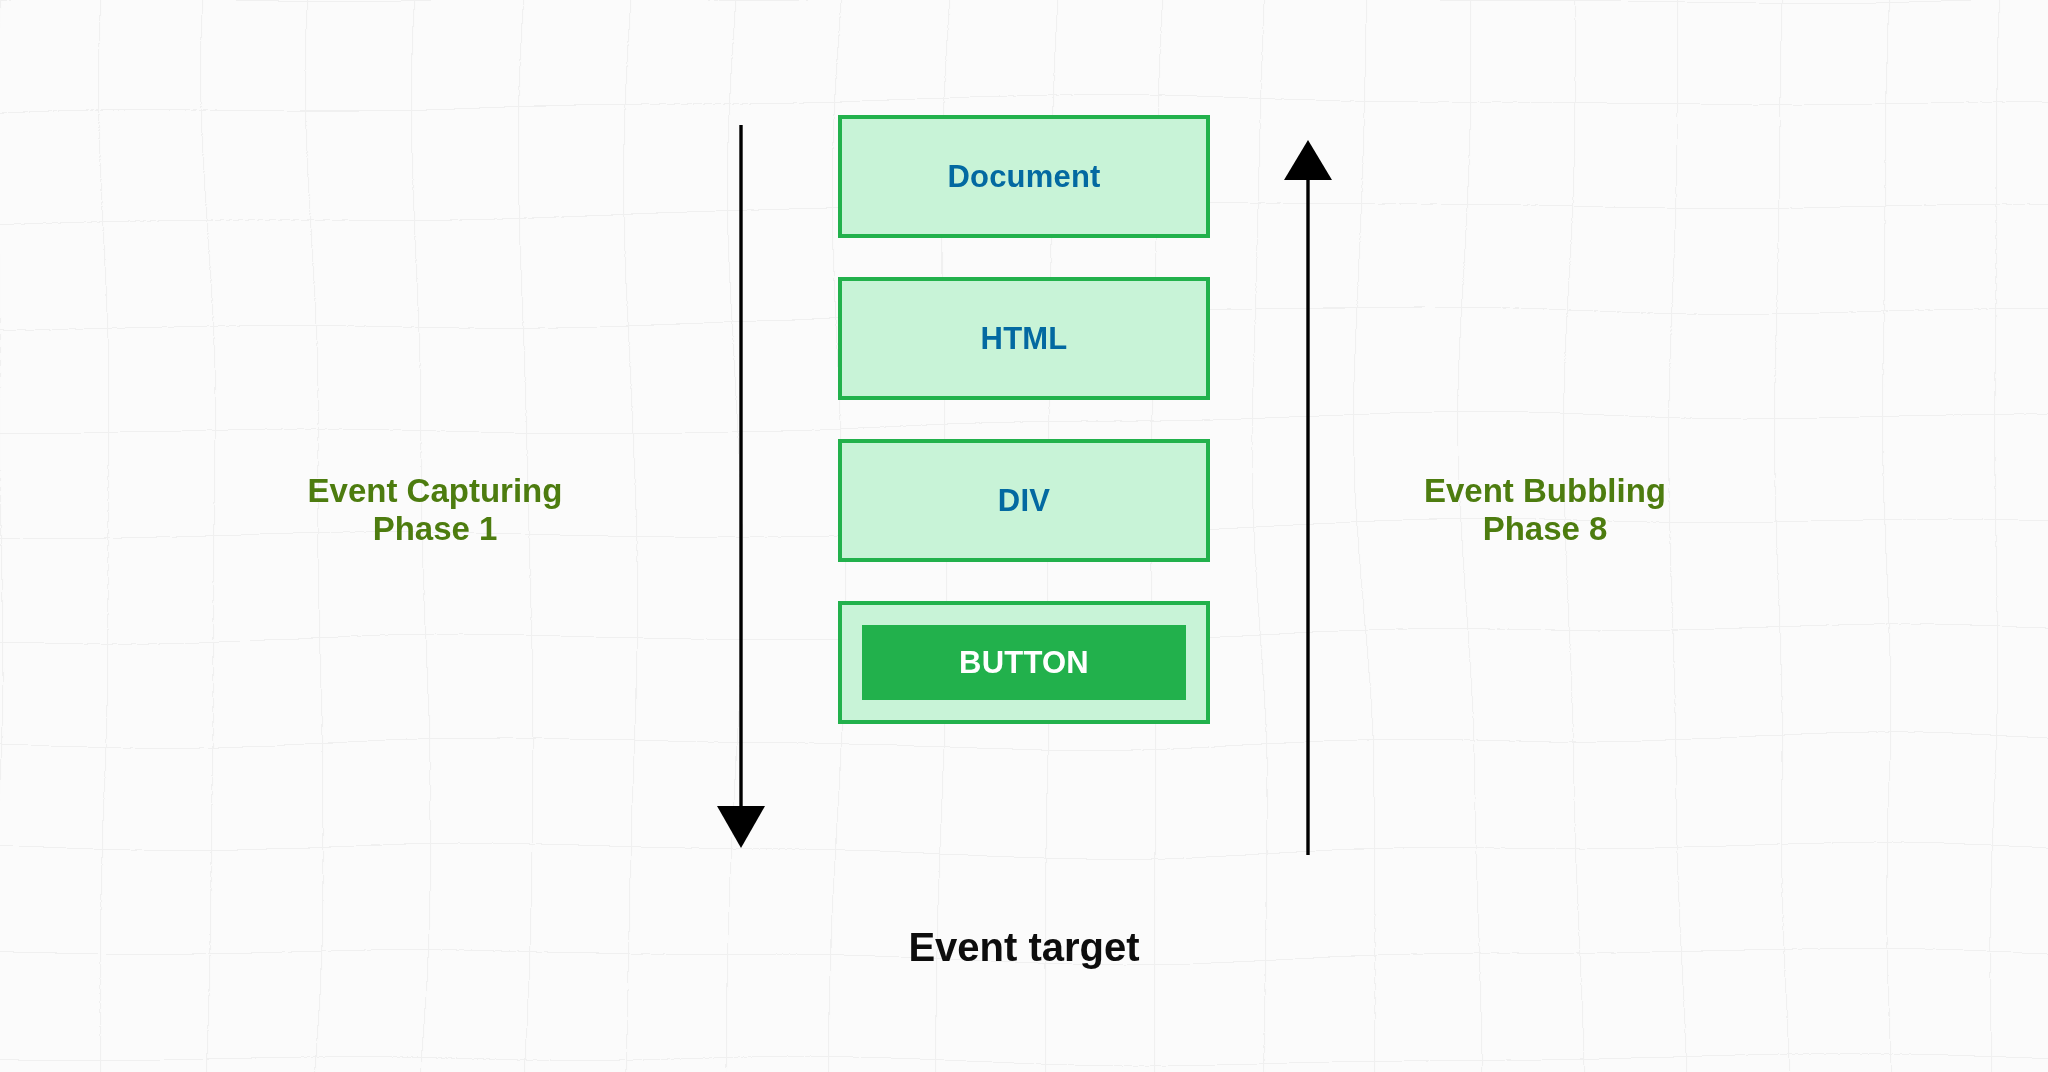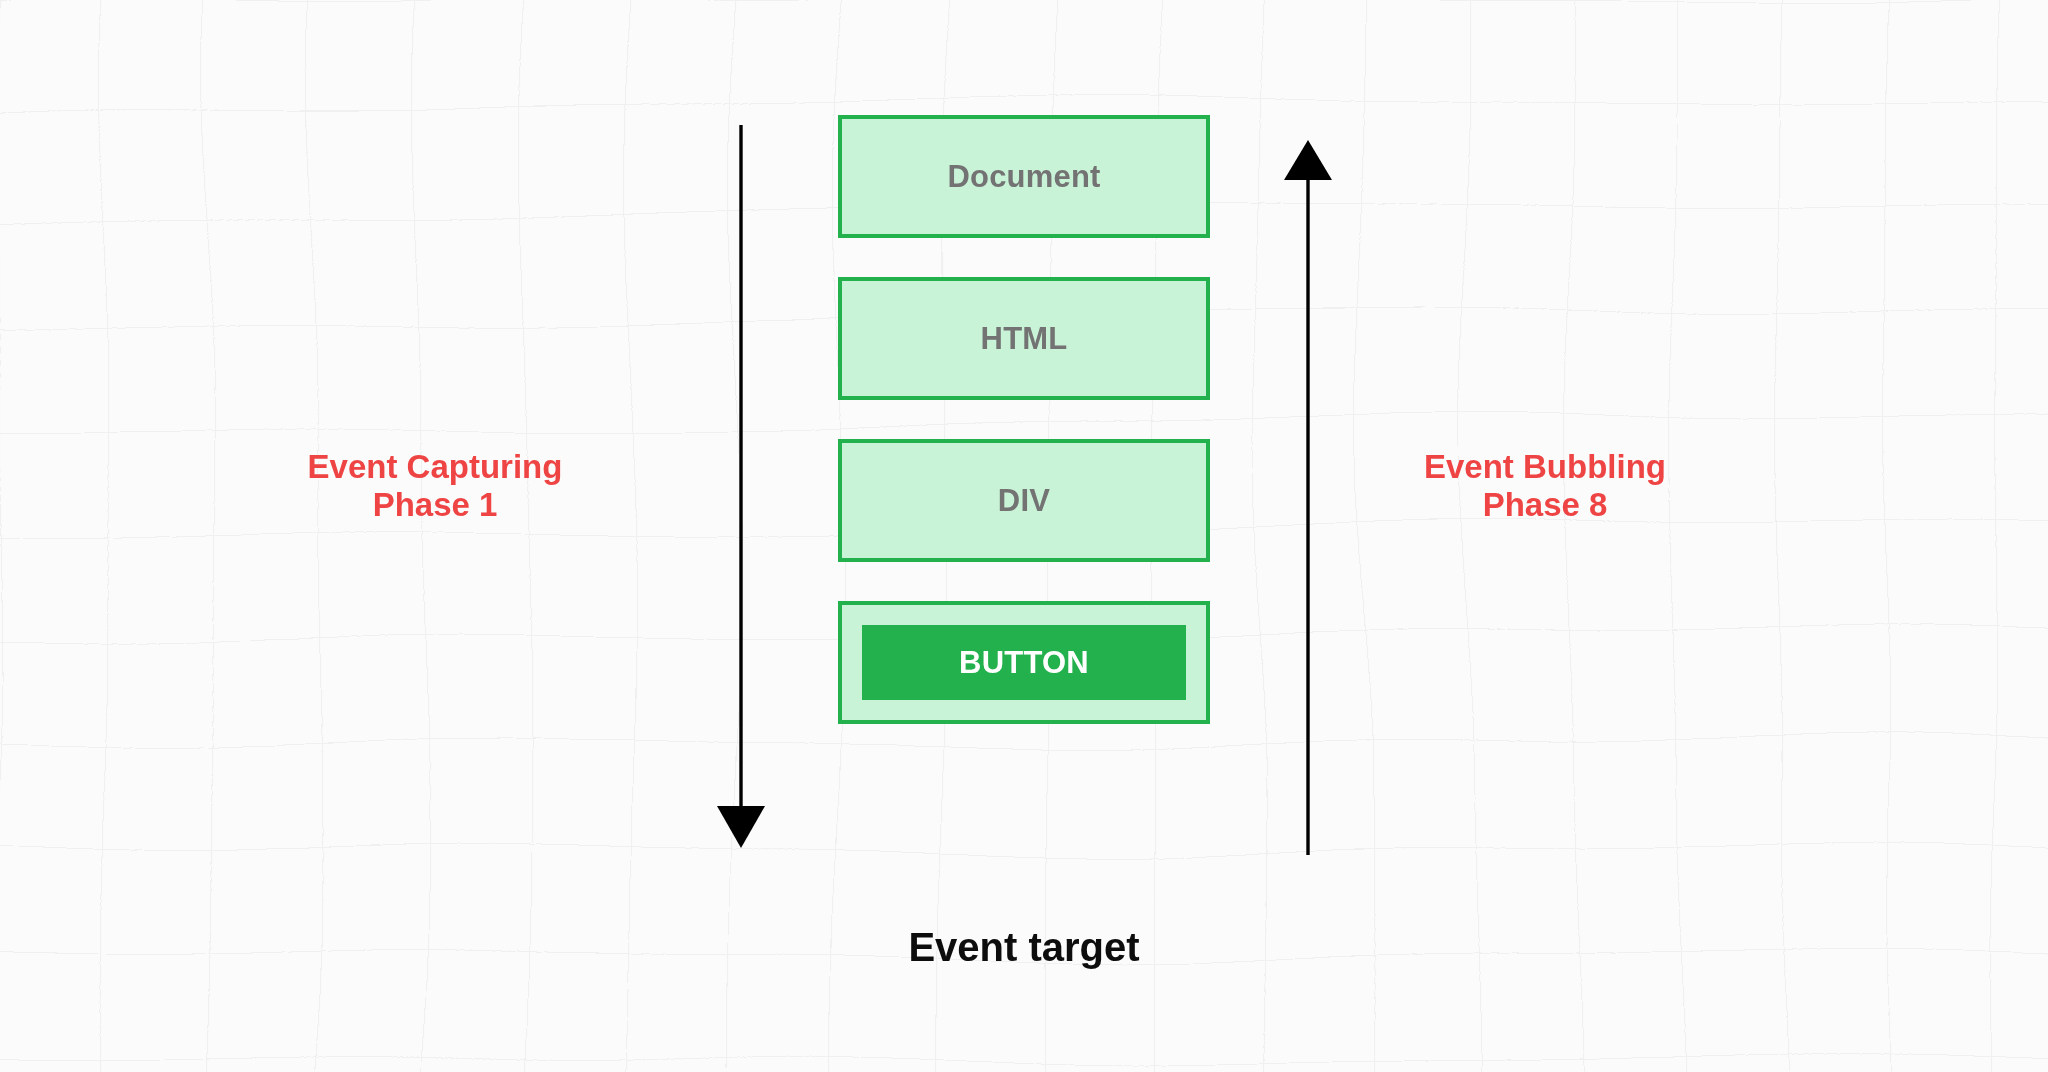--- a/index.html
+++ b/index.html
@@ -44,21 +44,21 @@
     background: #c8f3d7;
     display: flex;
     align-items: center;
     justify-content: center;
   }
   .node-box:last-child { margin-bottom: 0; }
 
   .node-label {
     font-size: 31px;
     font-weight: 700;
-    color: #737373;
+    color: #0369a1;
     letter-spacing: 0.2px;
     line-height: 1;
     white-space: nowrap;
   }
 
   
   .node-box.target {
     padding: 20px;
     background: #c8f3d7;
   }
@@ -84,23 +84,24 @@
     color: #0d0d0d;
     white-space: nowrap;
   }
 
   
   .phase-label {
     position: absolute;
     text-align: center;
     font-size: 33px;
     font-weight: 700;
-    color: #ef4444;
+    color: #4d7c0f;
     line-height: 1.16;
     white-space: nowrap;
+    margin-top: 24px;
   }
   #phase-capturing { left: 225px; top: 448px; width: 420px; }
   #phase-bubbling  { left: 1335px; top: 448px; width: 420px; }
 
   
   .arrow-svg {
     position: absolute;
     pointer-events: none;
     overflow: visible;
   }

